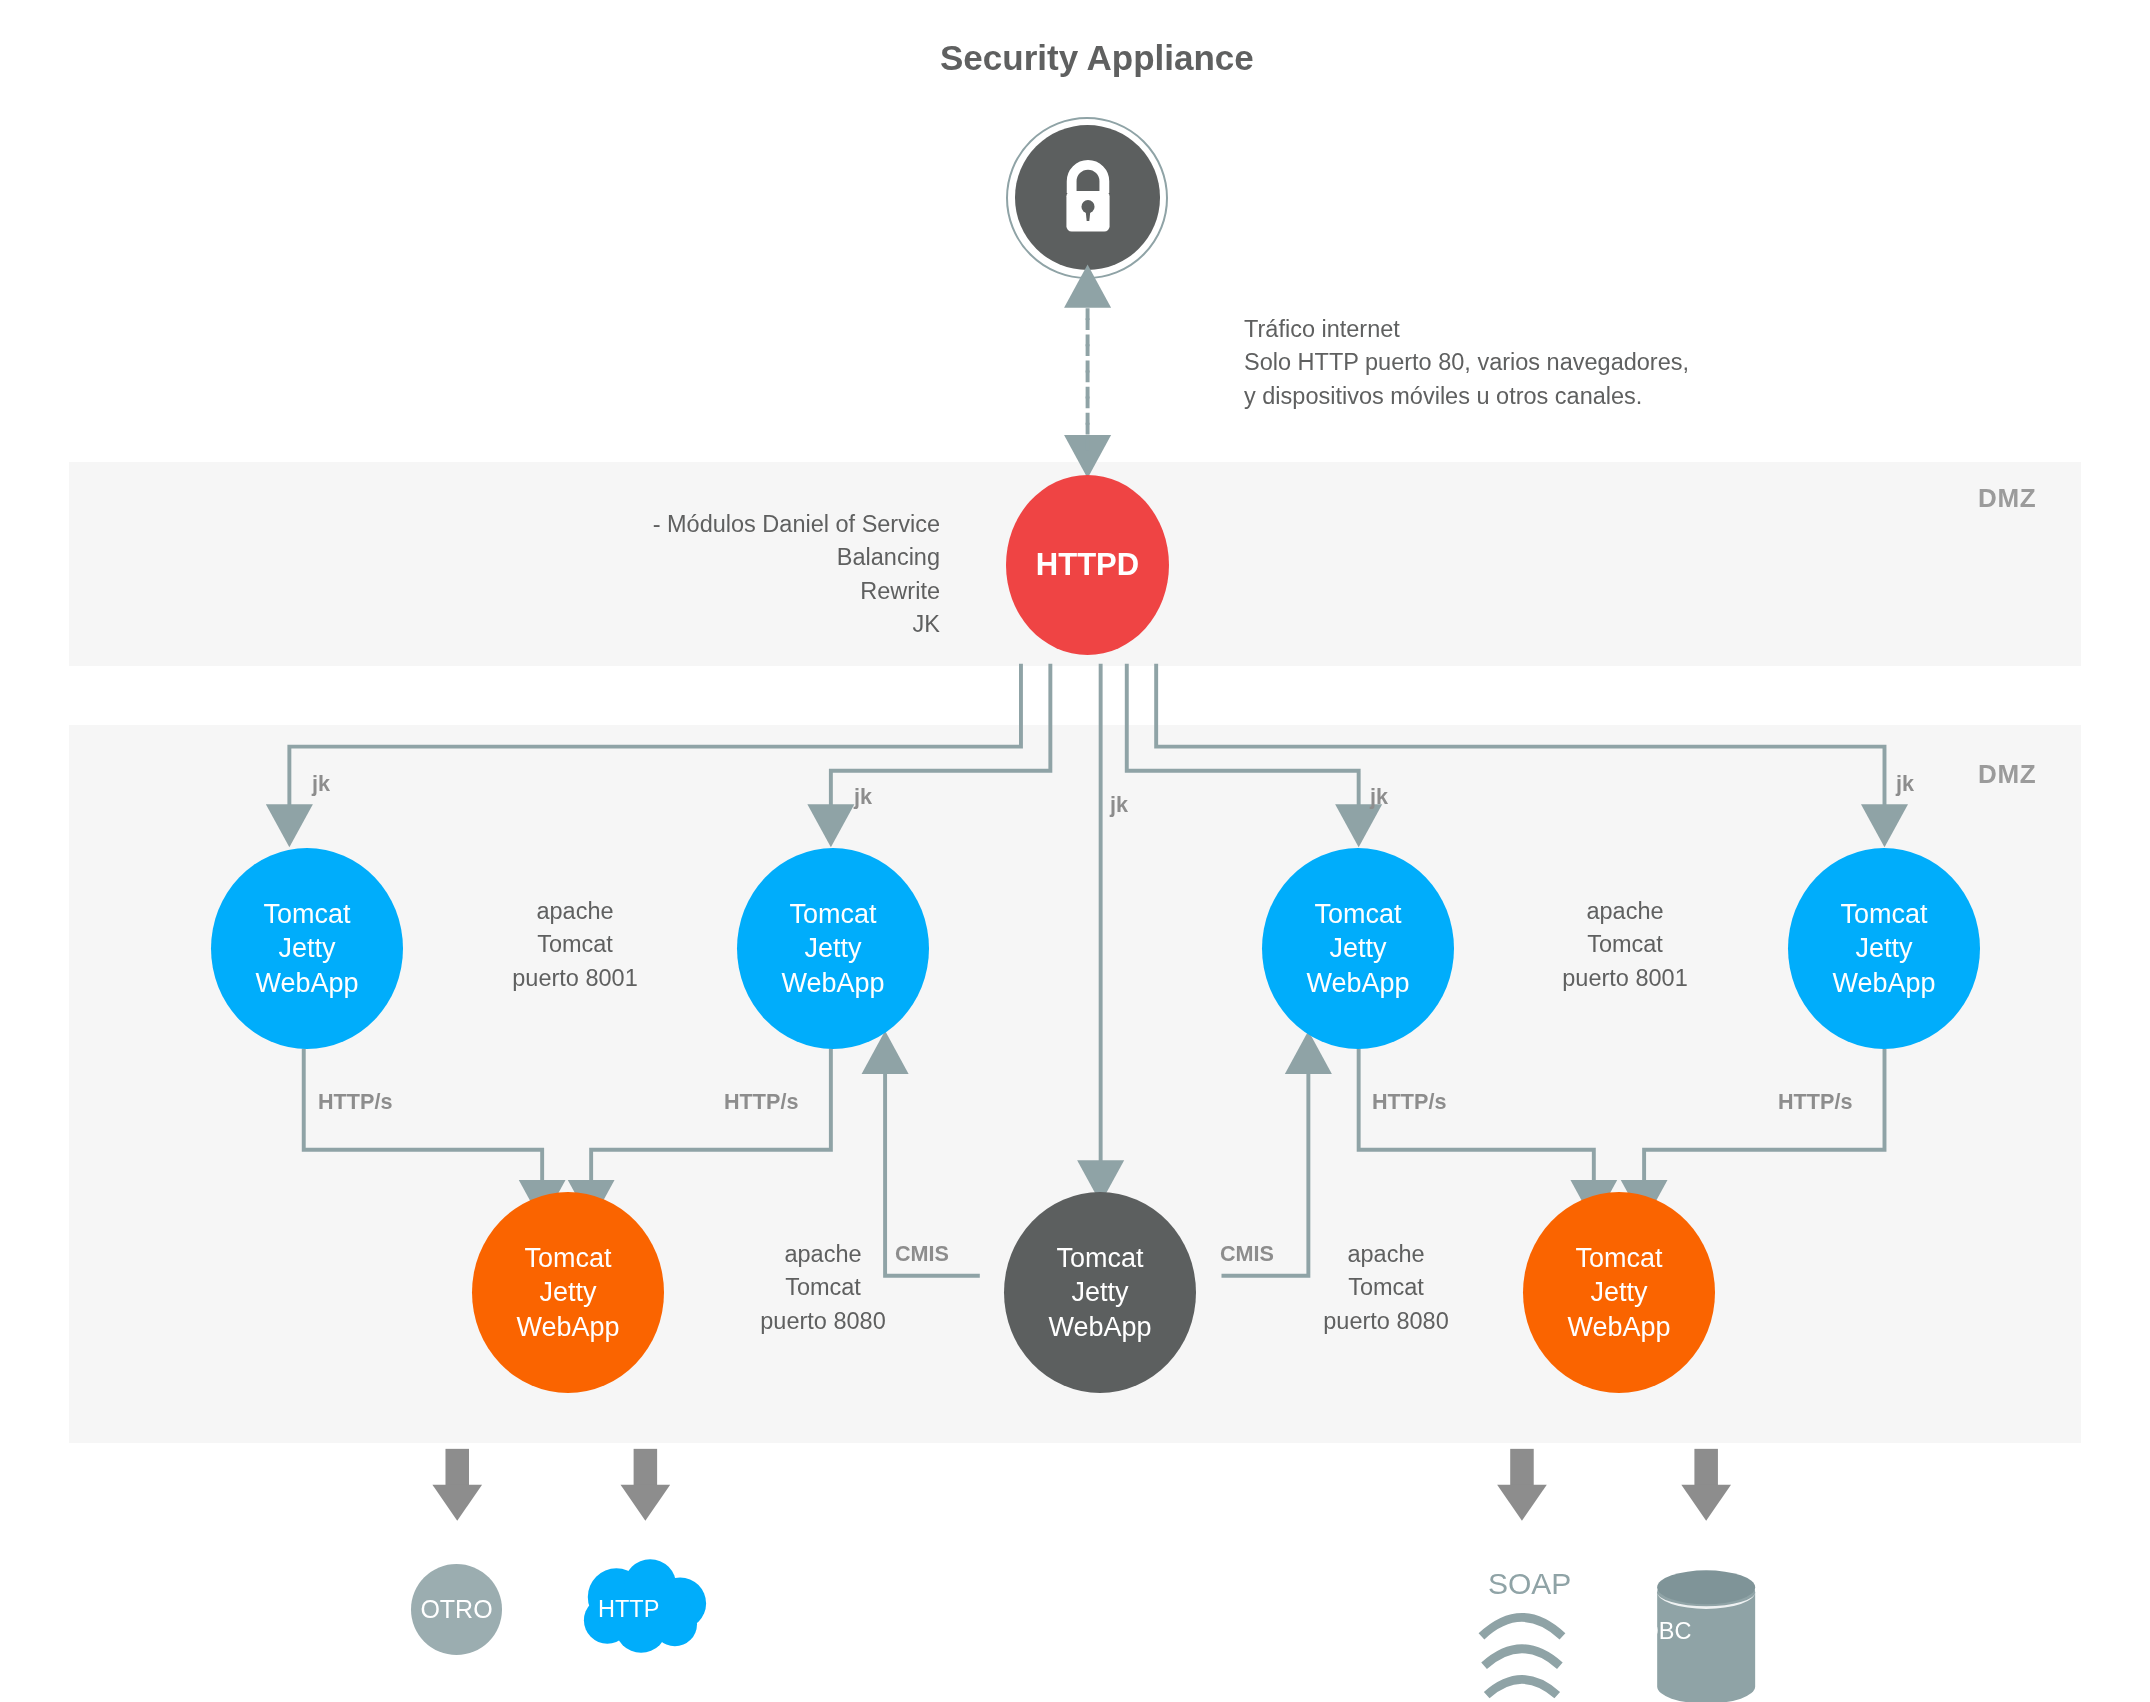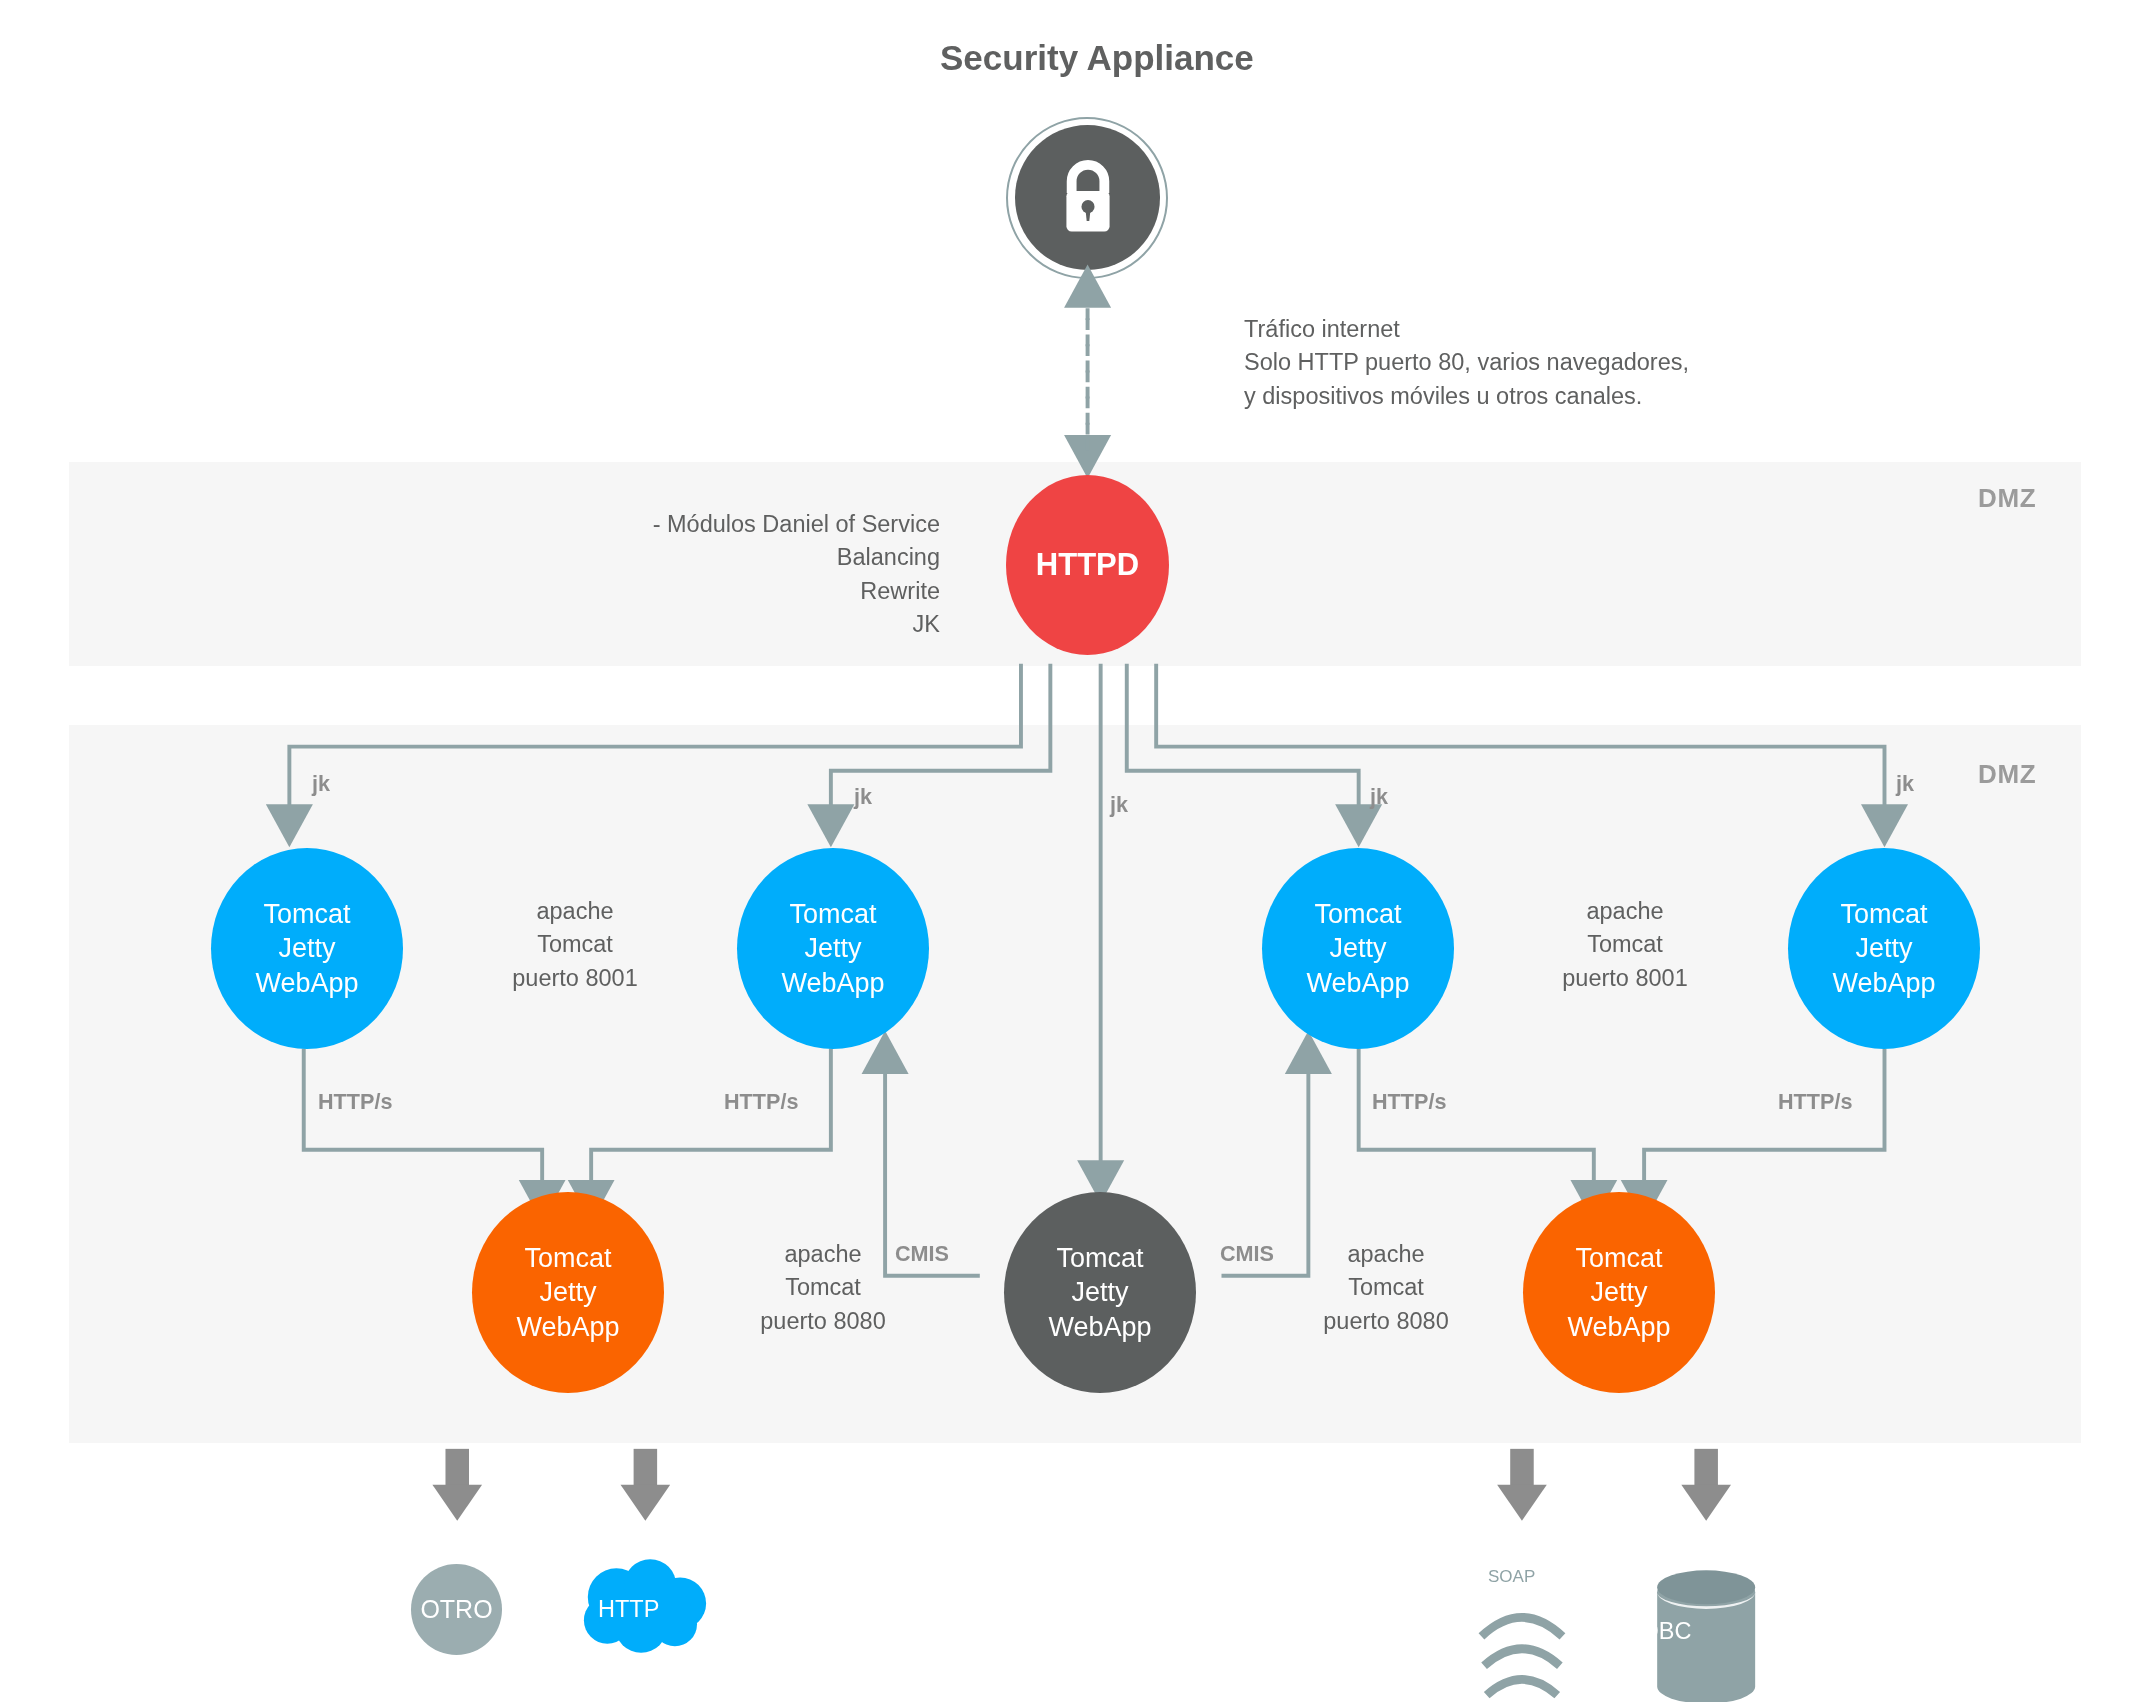--- a/index.html
+++ b/index.html
@@ -25,21 +25,21 @@
   .note{position:absolute;font-size:23.5px;line-height:1.42;color:#5f6060;white-space:pre-line;}
   .note.right{text-align:right;}
   .note.center{text-align:center;}
 
   .edge-label{position:absolute;font-weight:bold;font-size:21.6px;color:#8d8d8d;white-space:nowrap;}
 
   svg.wires{position:absolute;left:0;top:0;width:2151px;height:1703px;pointer-events:none;}
 
   .cloudnode{position:absolute;}
   .cloudtext{position:absolute;color:#ffffff;font-size:23.5px;white-space:nowrap;}
-  .soap-label{position:absolute;font-size:17px;color:#8fa3a6;white-space:nowrap;}
+  .soap-label{position:absolute;font-size:30px;color:#8fa3a6;white-space:nowrap;}
   .jdbc-label{position:absolute;font-size:23.5px;color:#ffffff;white-space:nowrap;}
 </style>
 </head>
 <body>
 
 <div id="stage">
 
   <div class="title" style="left:920px;top:38px;margin-left:20px;">Security Appliance</div>
 
   <div class="shield-ring" style="left:1006px;top:117px;width:162px;height:162px;"></div>

